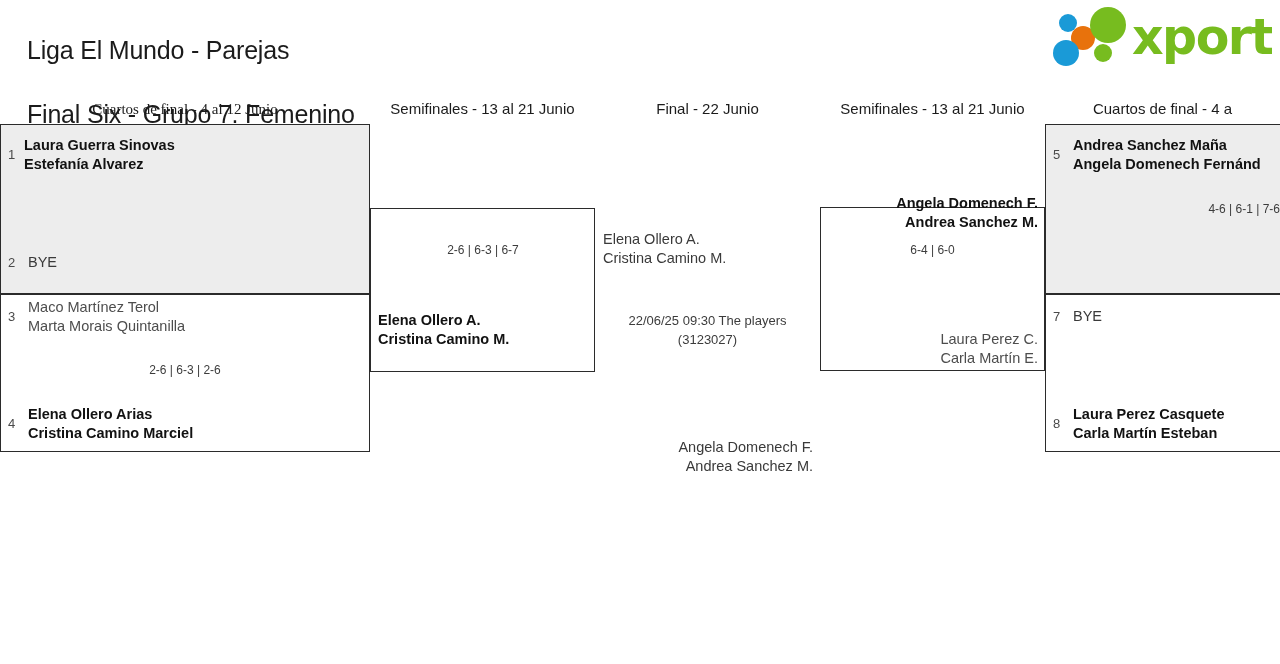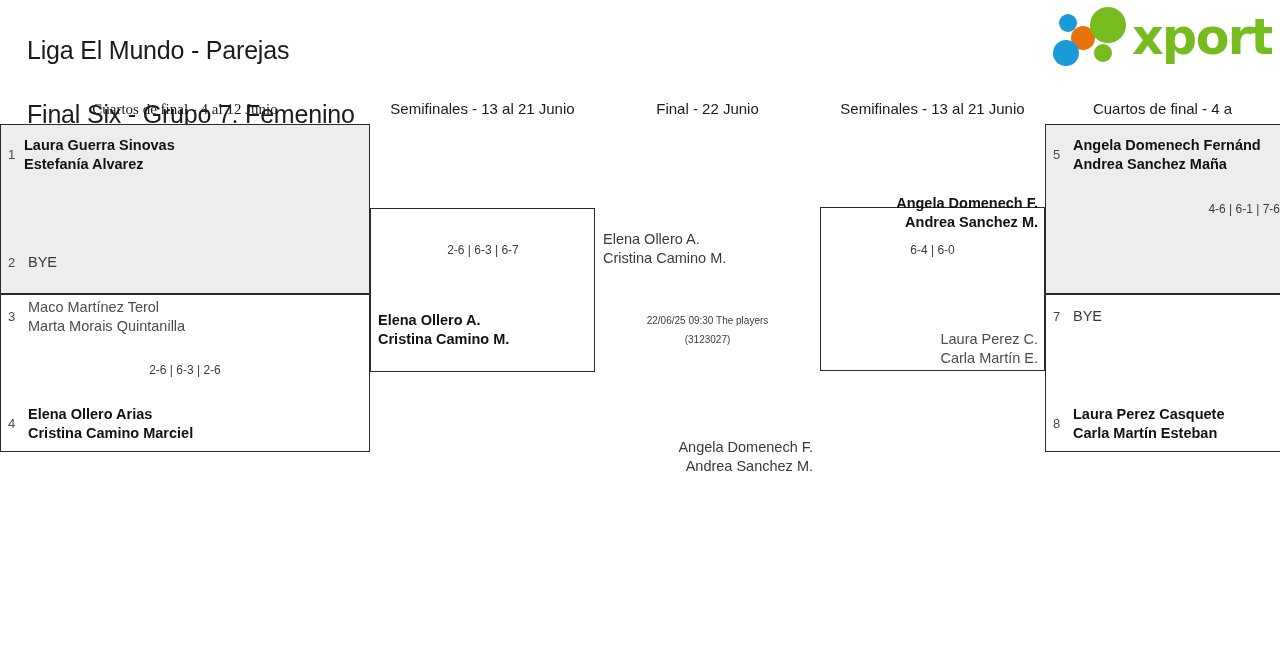--- a/index.html
+++ b/index.html
@@ -98,21 +98,21 @@
     font-size: 12px;
     line-height: 19px;
     color: #3c3c3c;
     white-space: nowrap;
   }
   .score.center { text-align: center; }
   .score.right  { text-align: right; }
 
   .meta-info {
     position: absolute;
-    font-size: 10px;
+    font-size: 13px;
     line-height: 19px;
     color: #3c3c3c;
     text-align: center;
   }
   .meta-info .ln { display: block; }
 
   .clip-right { overflow: hidden; }
 </style>
 </head>
 <body>
@@ -225,22 +225,22 @@
       <span class="ln">Carla Martín E.</span>
     </span>
   </div>
 
   <div class="match-box shaded" style="left:1045px; top:124px; width:250px; height:170px;"></div>
   <div class="match-box" style="left:1045px; top:294px; width:250px; height:158px;"></div>
 
   <div class="competitor winner align-left clip-right" style="left:1053px; top:136px; width:227px;">
     <span class="seed" style="left:0px; top:9px;">5</span>
     <span class="names" style="display:inline-block; margin-left:20px;">
+      <span class="ln">Andrea Sanchez Maña</span>
       <span class="ln">Angela Domenech Fernánd</span>
-      <span class="ln">Andrea Sanchez Maña</span>
     </span>
   </div>
 
   <div class="score right clip-right" style="left:1053px; top:200px; width:227px;">4-6 | 6-1 | 7-6</div>
 
   <div class="competitor loser align-left clip-right" style="left:1053px; top:244px; width:227px;">
     <span class="seed" style="left:0px; top:9px;">6</span>
   </div>
 
   <div class="competitor neutral align-left clip-right" style="left:1053px; top:307px; width:227px;">

